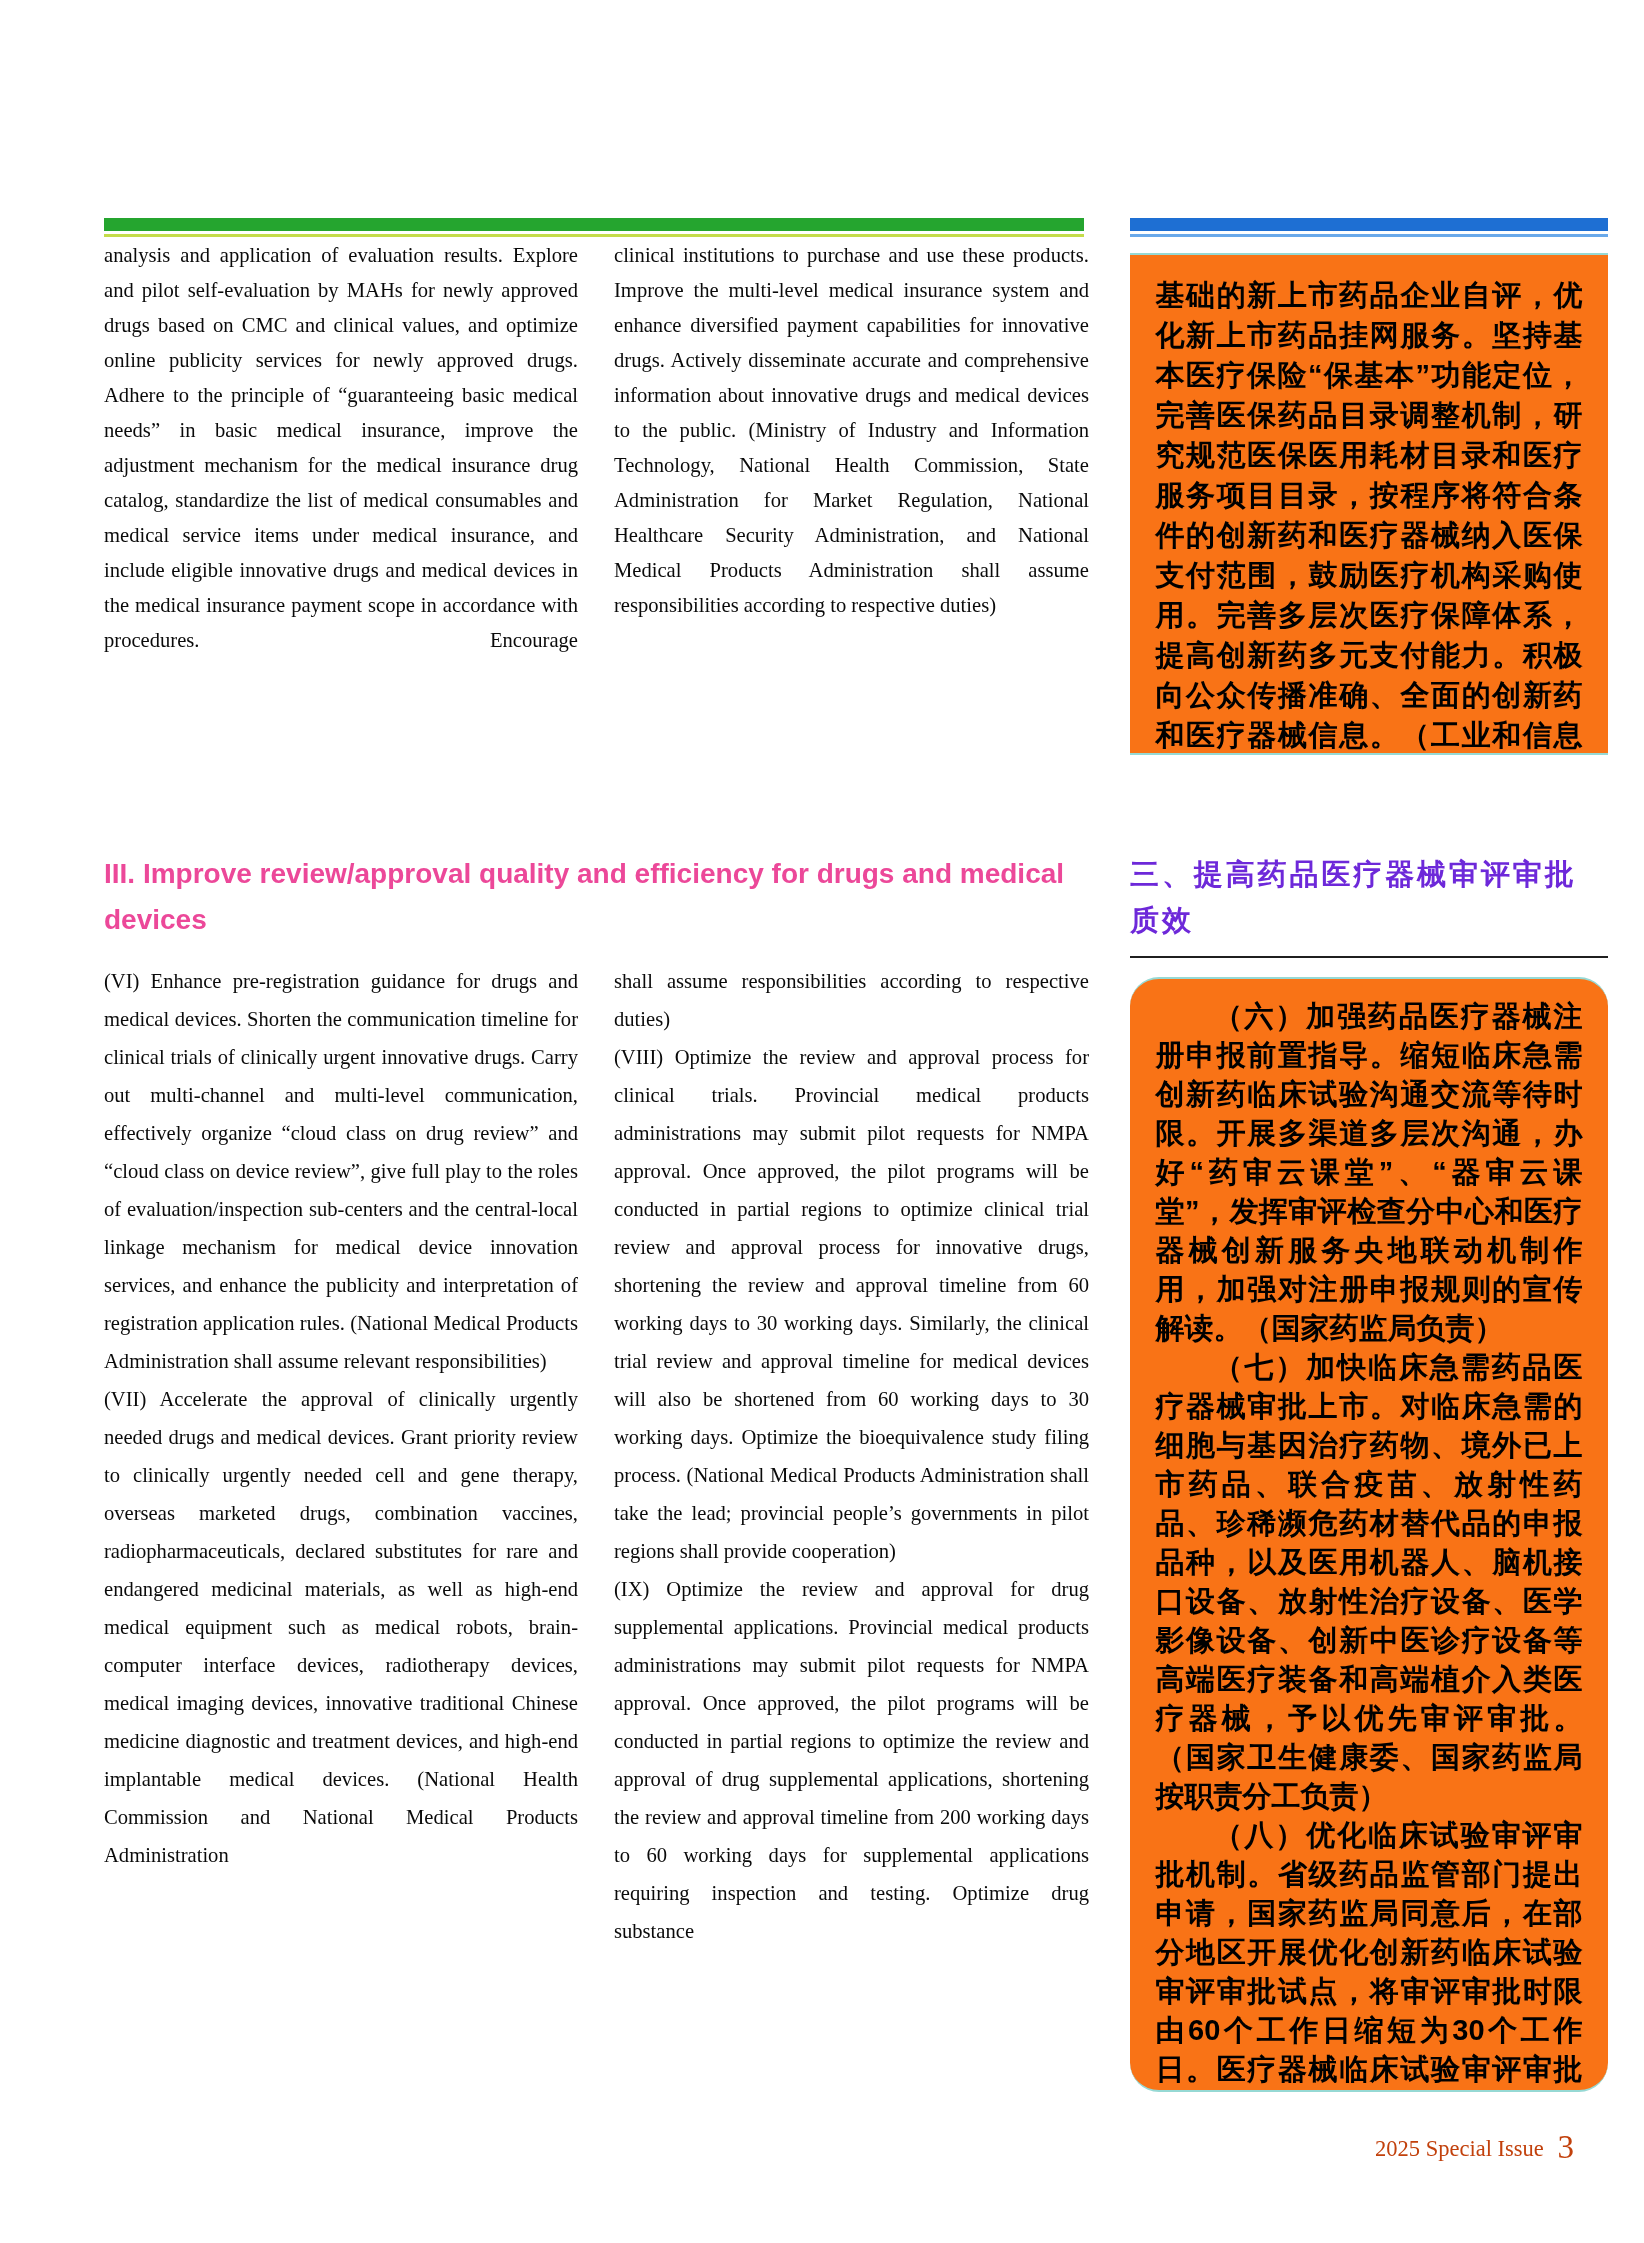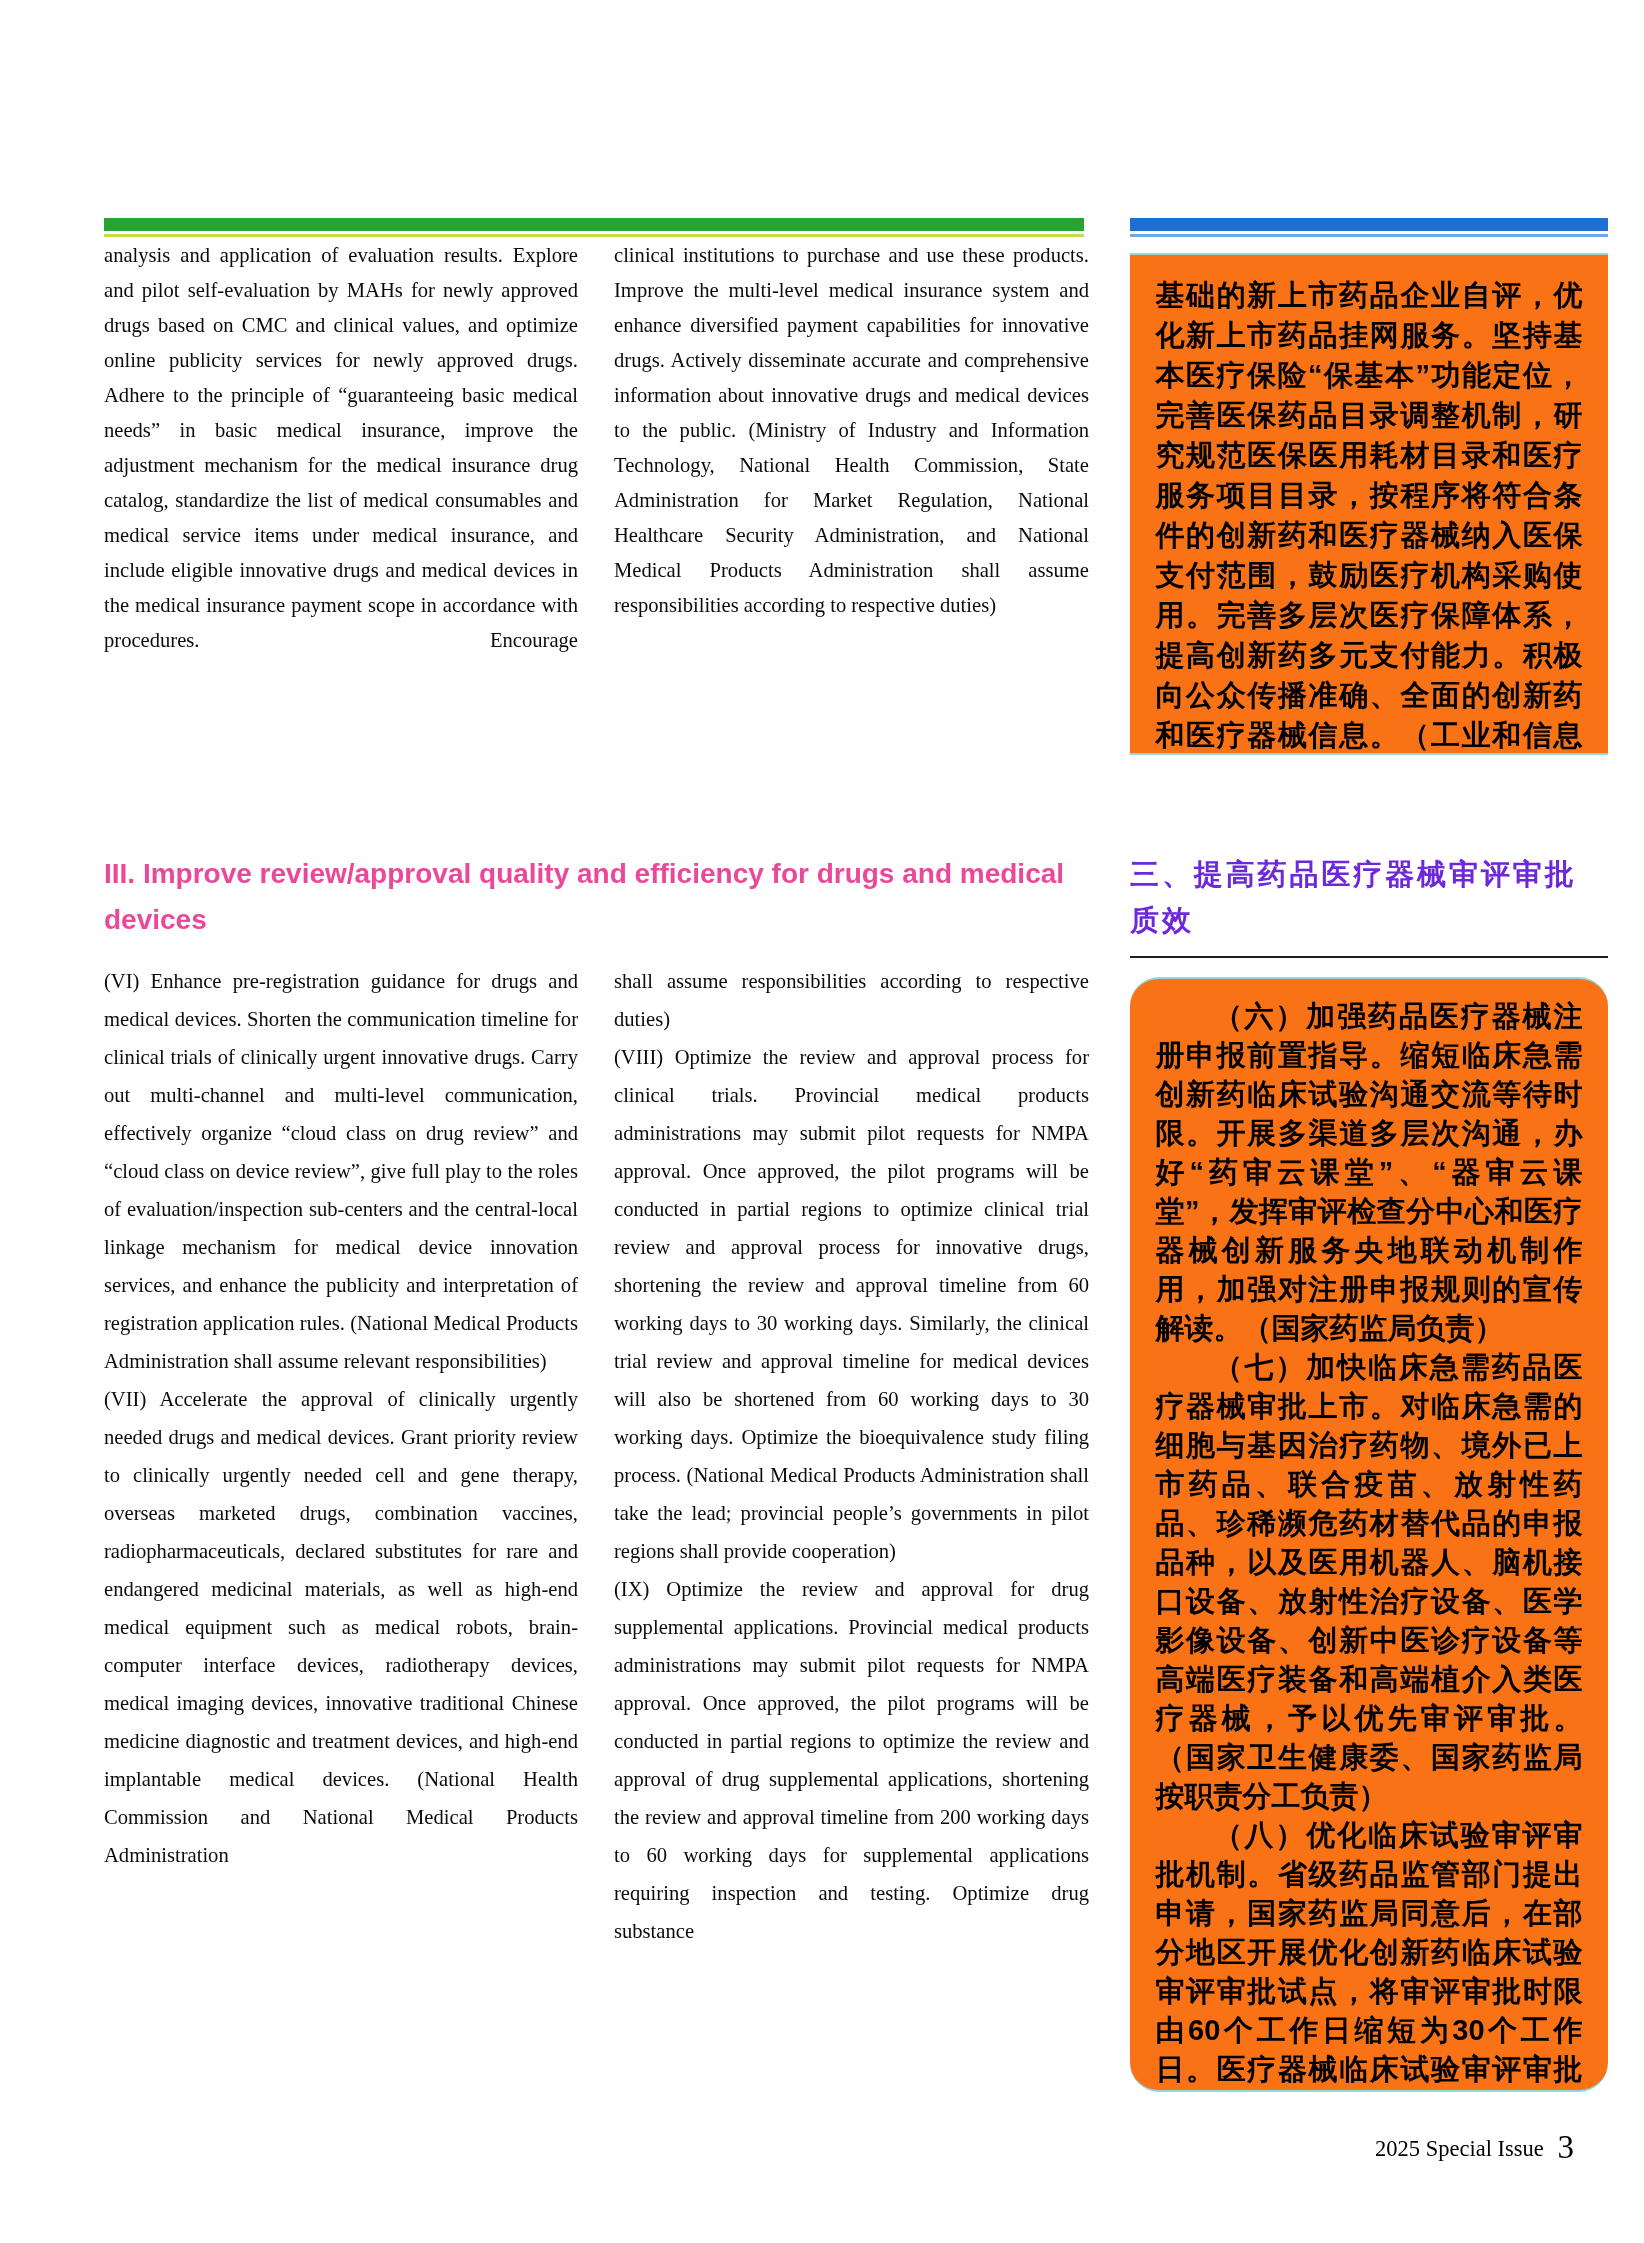--- a/index.html
+++ b/index.html
@@ -76,21 +76,21 @@
   #box1 { top: 253px; height: 502px; padding: 19.6px 25.5px; line-height: 40px; }
   #box2 { top: 977px; height: 1115px; padding: 17.6px 25.5px; line-height: 39px; border-radius: 29px; }
   #box2 p { text-indent: 2em; }
 
   
   .footer {
     left: 1102px; top: 2129px; width: 444px;
     text-align: right;
     font-family: "Liberation Serif", serif;
     font-size: 22.5px;
-    color: #000000;
+    color: #c2410c;
   }
   .footer .pg {
     font-size: 33px;
     margin-left: 13.7px;
     vertical-align: -2px;
   }
 </style>
 </head>
 <body>
 

